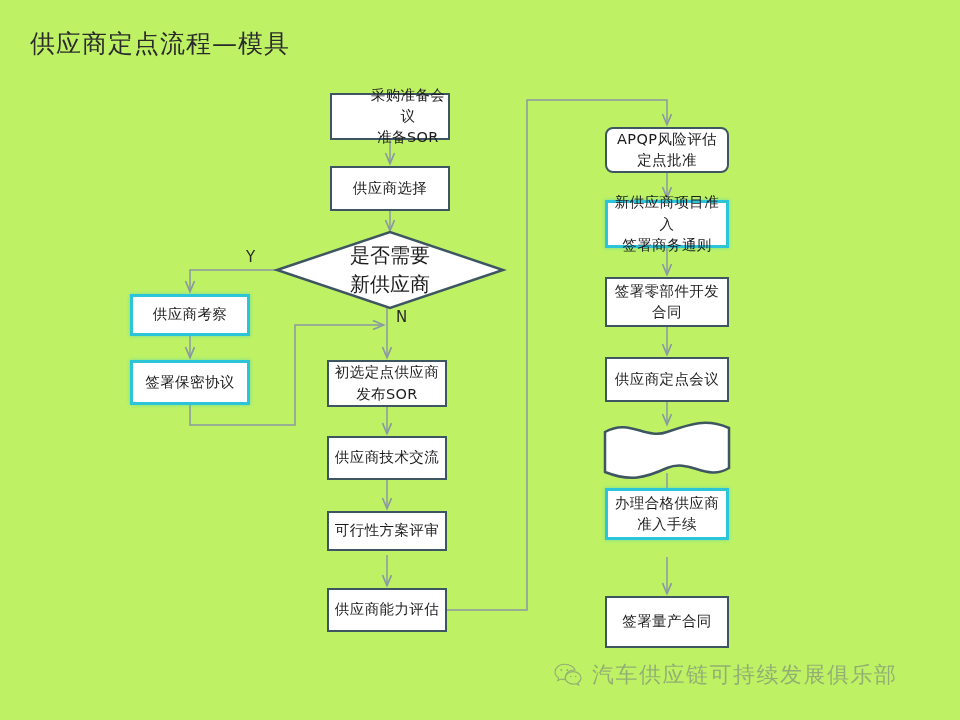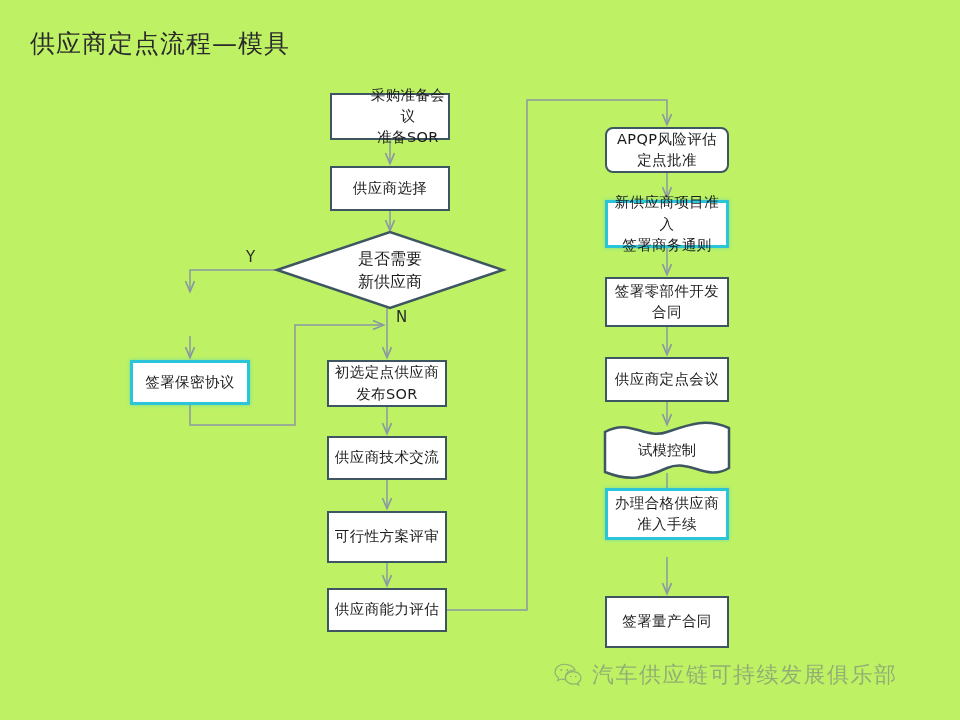--- a/index.html
+++ b/index.html
@@ -56,21 +56,21 @@
     box-shadow: 0 0 4px rgba(43,196,216,0.45);
   }
   
   .decision {
     position: absolute;
     display: flex;
     align-items: center;
     justify-content: center;
     text-align: center;
     color: #1c1c1c;
-    font-size: 16px;
+    font-size: 20px;
     line-height: 1.45;
     white-space: pre-line;
     z-index: 3;
     font-family: "DejaVu Sans", "Liberation Sans", sans-serif;
   }
   .decision .dlabel {
     position: relative;
     z-index: 2;
   }
   
@@ -174,41 +174,39 @@
   <div class="decision" style="left:277px; top:232px; width:226px; height:76px;">
     <span class="dlabel">是否需要
 新供应商</span>
   </div>
 
   <div class="node dark" style="left:327px; top:360px; width:120px; height:47px;">初选定点供应商
 发布SOR</div>
 
   <div class="node dark" style="left:327px; top:436px; width:120px; height:44px;">供应商技术交流</div>
 
-  <div class="node dark" style="left:327px; top:511px; width:120px; height:52px;">可行性方案评审</div>
+  <div class="node dark" style="left:327px; top:511px; width:120px; height:40px;">可行性方案评审</div>
 
   <div class="node dark" style="left:327px; top:588px; width:120px; height:44px;">供应商能力评估</div>
 
+  <div class="node cyan" style="left:130px; top:294px; width:120px; height:42px;">供应商考察</div>
 
   <div class="node cyan" style="left:130px; top:360px; width:120px; height:45px;">签署保密协议</div>
 
   <div class="node dark" style="left:605px; top:127px; width:124px; height:46px;border-radius:8px;">APQP风险评估
 定点批准</div>
 
   <div class="node cyan" style="left:605px; top:200px; width:124px; height:48px;text-align:center;">新供应商项目准入
 签署商务通则</div>
 
   <div class="node dark" style="left:605px; top:277px; width:124px; height:50px;">签署零部件开发
 合同</div>
 
   <div class="node dark" style="left:605px; top:357px; width:124px; height:45px;">供应商定点会议</div>
 
-  <div class="wave-node" style="left:605px; top:424px; width:124px; height:52px;">
-    <span class="wlabel">试模控制</span>
-  </div>
 
   <div class="node cyan" style="left:605px; top:488px; width:124px; height:52px;">办理合格供应商
 准入手续</div>
 
   <div class="node dark" style="left:605px; top:596px; width:124px; height:52px;">签署量产合同</div>
 
   <div class="branch-label" style="left:246px; top:248px;">Y</div>
 
   <div class="branch-label" style="left:396px; top:308px;">N</div>
 

